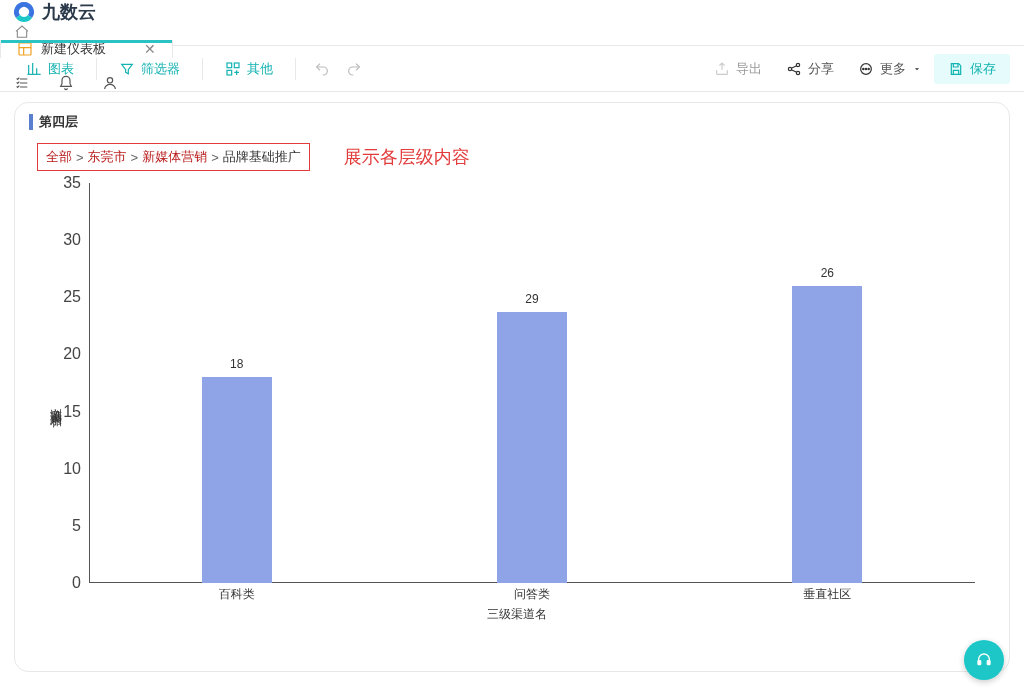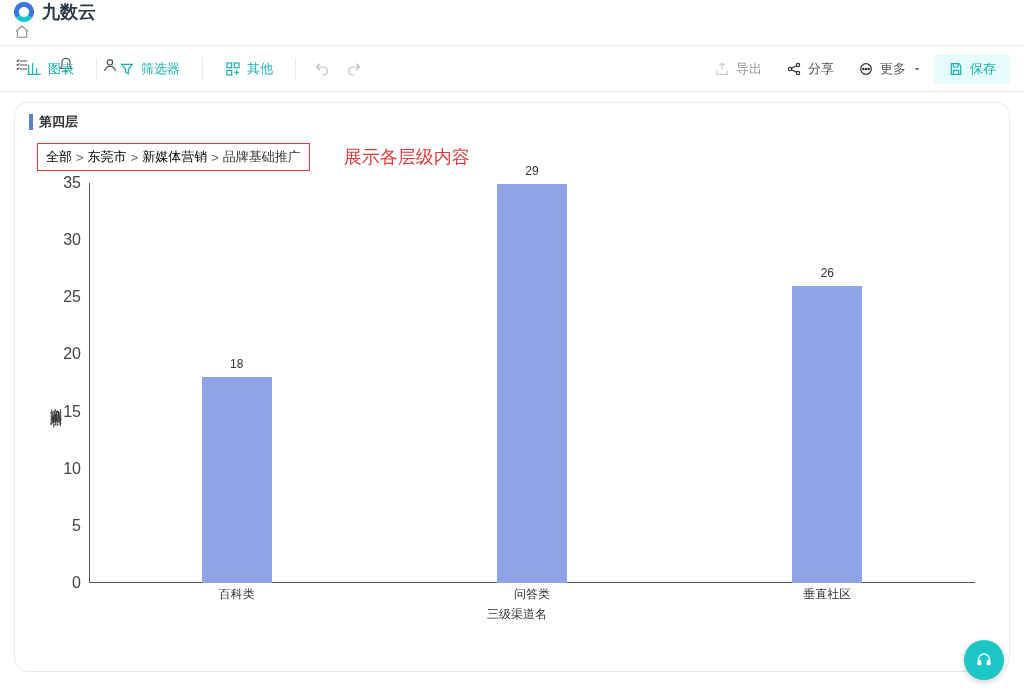--- a/index.html
+++ b/index.html
@@ -29,21 +29,21 @@
   .ic { width:16px; height:16px; display:inline-flex; align-items:center; justify-content:center; }
   .ic svg { width:16px; height:16px; }
   
   .card-wrap { padding: 10px 14px 14px; }
   .card { border: 1px solid #e8e8e8; border-radius: 14px; padding: 10px 14px 20px; position: relative; height: 570px; }
   .card-title-row { display:flex; align-items:center; gap:6px; margin-bottom:6px; }
   .card-title-bar { width:4px; height:16px; background:#5a7fce; }
   .card-title { font-weight:600; color:#333; }
   .crumbline { display:flex; align-items:center; gap:4px; padding:6px 8px; }
   .crumbbox { border:1px solid #e23b3b; padding: 4px 8px; display:flex; align-items:center; gap:4px; }
-  .crumb-link { color:#000000; cursor:pointer; }
+  .crumb-link { color:#b91c1c; cursor:pointer; }
   .crumb-cur { color:#333; }
   .crumb-sep { color:#666; }
   .annotation { color:#e23b3b; font-size:18px; margin-left:30px; font-weight:500; }
   
   .chart { position:relative; height: 440px; margin-top: 6px; margin-left: 20px; margin-right: 10px;}
   .plot { position:absolute; left:40px; right:10px; top:0; bottom:40px; border-left:1px solid #555; border-bottom:1px solid #555; }
   .ytick { position:absolute; left:0; width:40px; text-align:right; padding-right:8px; font-size:16px; color:#444; transform:translateY(-50%);}
   .bars { position:absolute; left:40px; right:10px; top:0; bottom:40px; display:flex; }
   .barcol { flex:1; position:relative; display:flex; align-items:flex-end; justify-content:center; }
   .bar { width:70px; background:#8ea4e6; position:relative; }
@@ -67,20 +67,32 @@
         </svg>
     </span>
     <span>九数云</span>
   </div>
   <div class="top-icon">
     <span class="ic">
       <svg viewBox="0 0 24 24" stroke="#888" stroke-width="1.6" fill="none">
           <path d="M3 11l9-8 9 8"></path>
           <path d="M5 10v10h14V10"></path>
         </svg>
+    </span>
+  </div>
+  <div class="tab active">
+    <span class="tab-ic ic">
+      <svg viewBox="0 0 24 24" fill="none" stroke="#f0a020" stroke-width="1.8">
+          <rect x="3" y="3" width="18" height="18" rx="1"></rect>
+          <path d="M3 10h18M10 10v11"></path>
+        </svg>
+    </span>
+    <span>新建仪表板</span>
+    <span class="tab-close">
+      <span>✕</span>
     </span>
   </div>
   <div class="top-spacer"></div>
   <div class="top-right">
     <div class="top-icon">
       <span class="ic">
         <svg viewBox="0 0 24 24" stroke="#555" stroke-width="1.8" fill="none">
             <path d="M9 6h11M9 12h11M9 18h11"></path>
             <path d="M4 5l1.5 1.5L8 4M4 11l1.5 1.5L8 10M4 17l1.5 1.5L8 16"></path>
           </svg>
@@ -235,21 +247,21 @@
           <div class="ytick" style="top: 57.1429px;">30</div>
           <div class="ytick" style="top: 0px;">35</div>
         </div>
       <div class="bars" id="bars">
           <div class="barcol">
             <div class="bar" style="height: 205.714px; background: rgb(142, 164, 230);">
               <div class="barlabel">18</div>
             </div>
           </div>
           <div class="barcol">
-            <div class="bar" style="height: 399px; background: rgb(142, 164, 230);">
+            <div class="bar" style="height: 271px; background: rgb(142, 164, 230);">
               <div class="barlabel">29</div>
             </div>
           </div>
           <div class="barcol">
             <div class="bar" style="height: 297.143px; background: rgb(142, 164, 230);">
               <div class="barlabel">26</div>
             </div>
           </div>
         </div>
       <div class="xtick" id="xticks">

